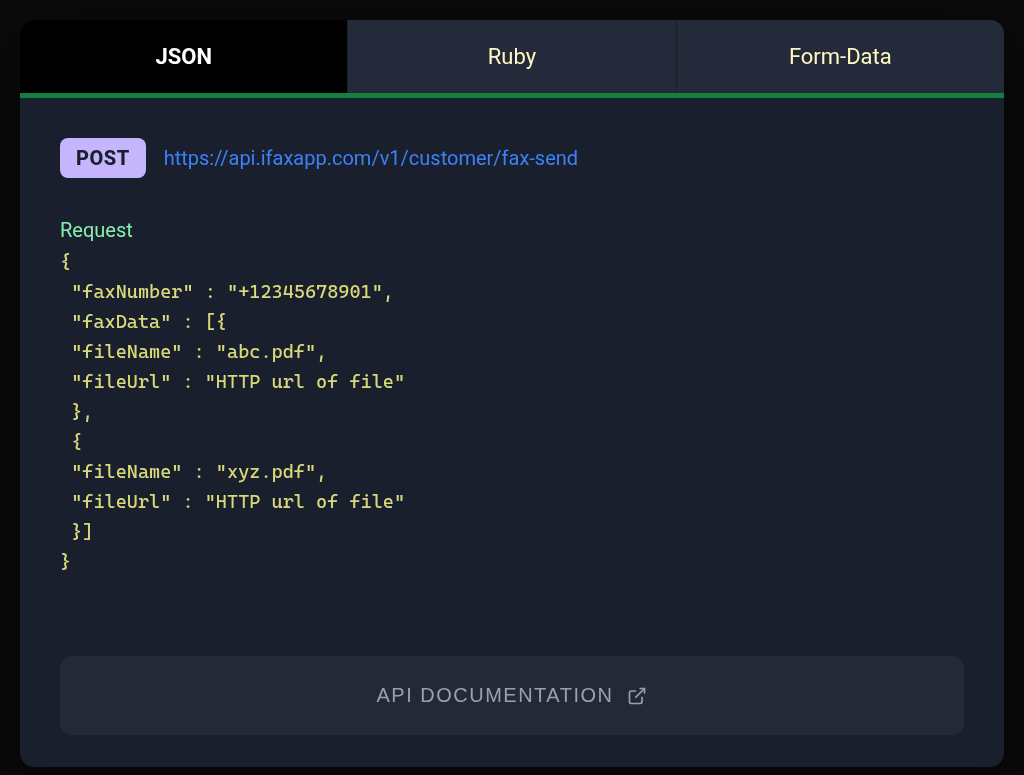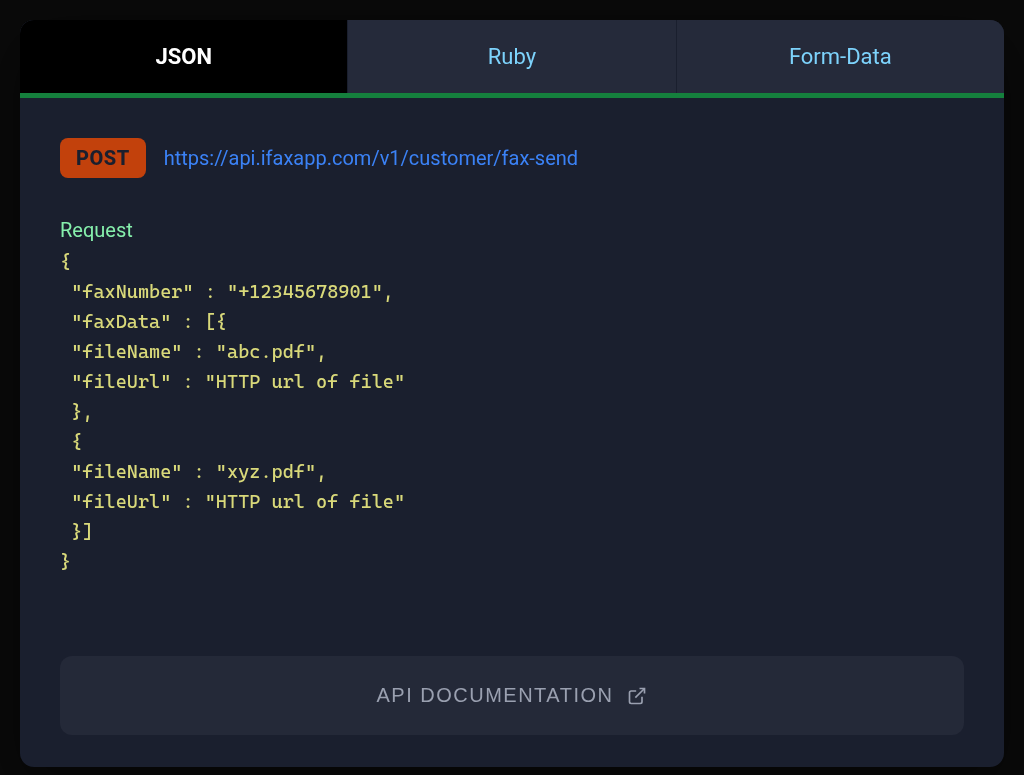--- a/index.html
+++ b/index.html
@@ -26,21 +26,21 @@
       display: flex;
       background: #252a3a;
       border-bottom: 5px solid #15803d;
     }
     .tab {
       flex: 1;
       padding: 24px 0;
       text-align: center;
       font-size: 22px;
       font-weight: 400;
-      color: #7dd3fc;
+      color: #fef9c3;
       cursor: pointer;
       border-right: 1px solid #1a1f2e;
     }
     .tab:last-child {
       border-right: none;
     }
     .tab.active {
       background: #000000;
       color: #ffffff;
       font-weight: 700;
@@ -48,21 +48,21 @@
     .content {
       padding: 40px 40px 32px 40px;
     }
     .url-row {
       display: flex;
       align-items: center;
       gap: 18px;
       margin-bottom: 40px;
     }
     .method-badge {
-      background: #c2410c;
+      background: #c4b5fd;
       color: #1a1f2e;
       font-weight: 800;
       font-size: 20px;
       padding: 8px 16px;
       border-radius: 8px;
       letter-spacing: 0.5px;
     }
     .url-text {
       color: #3b82f6;
       font-size: 20px;

